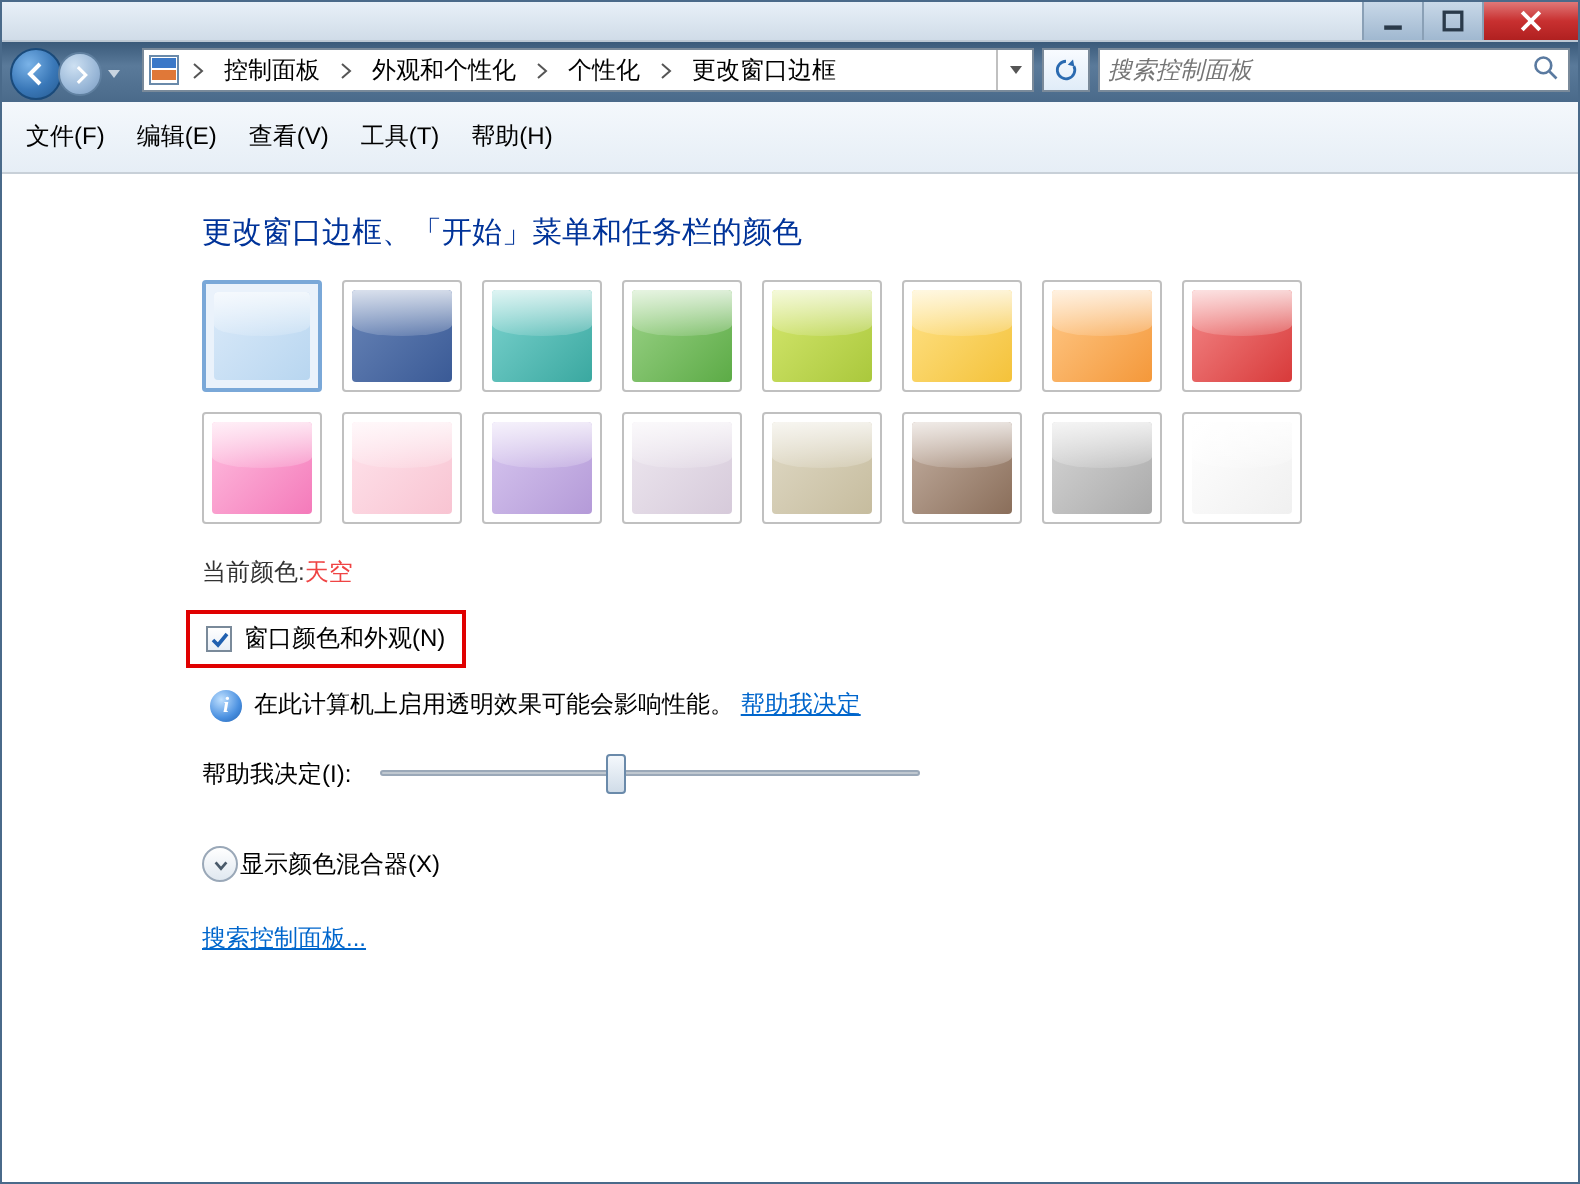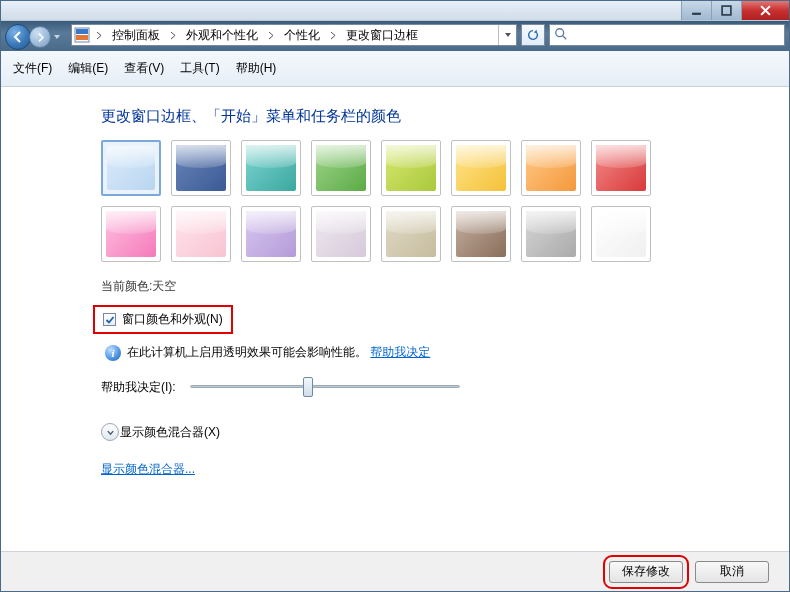--- a/index.html
+++ b/index.html
@@ -172,21 +172,21 @@
   content: '';
   position: absolute;
   top: 0; left: 0;
   width: 100%; height: 50%;
   background: linear-gradient(to bottom, rgba(255,255,255,0.75), rgba(255,255,255,0.15));
   border-radius: 2px 2px 60% 60% / 2px 2px 30% 30%;
 }
 
 .row { margin-bottom: 10px; display: flex; align-items: flex-end; }
 .label-current { color: #333; }
-.label-current .val { color: #404040; }
+.label-current .val { color: #ef4444; }
 
 .highlight-box {
   border: 2px solid #e00000;
   display: inline-flex;
   align-items: center;
   padding: 4px 8px;
   margin-left: -8px;
 }
 .checkbox {
   width: 13px; height: 13px;
@@ -363,20 +363,21 @@
     </div>
 
     <div class="refreshbtn">
       <svg width="14" height="14" viewBox="0 0 16 16">
         <path d="M8 3 a5 5 0 1 0 4.5 2.8" fill="none" stroke="#2a6ab0" stroke-width="1.6"></path>
         <path d="M12 2 L12.8 6 L9 5 Z" fill="#2a6ab0"></path>
       </svg>
     </div>
 
     <div class="searchbox">
+      <input type="text" placeholder="搜索控制面板" style="">
       <span class="search-icon">
         <svg width="14" height="14" viewBox="0 0 16 16">
             <circle cx="6.5" cy="6.5" r="4.5" fill="none" stroke="#5a7aa0" stroke-width="1.5"></circle>
             <line x1="10" y1="10" x2="14" y2="14" stroke="#5a7aa0" stroke-width="1.5"></line>
           </svg>
       </span>
     </div>
   </div>
 
   <div class="menubar">
@@ -474,22 +475,18 @@
     <div class="expand-row">
       <span class="expand-btn">
         <svg width="9" height="9" viewBox="0 0 10 10">
             <path d="M2 3.5 L5 7 L8 3.5" fill="none" stroke="#4a5a6a" stroke-width="1.5"></path>
           </svg>
       </span>
       <span>显示颜色混合器(X)</span>
     </div>
 
     <div class="row adv-link">
-      <span class="link">显示颜色混合器...</span>
+      <span class="link">搜索控制面板...</span>
     </div>
   </div>
 
-  <div class="footer">
-    <div class="btn btn-highlight">保存修改</div>
-    <div class="btn">取消</div>
-  </div>
 
 </div>
 
 </body></html>

